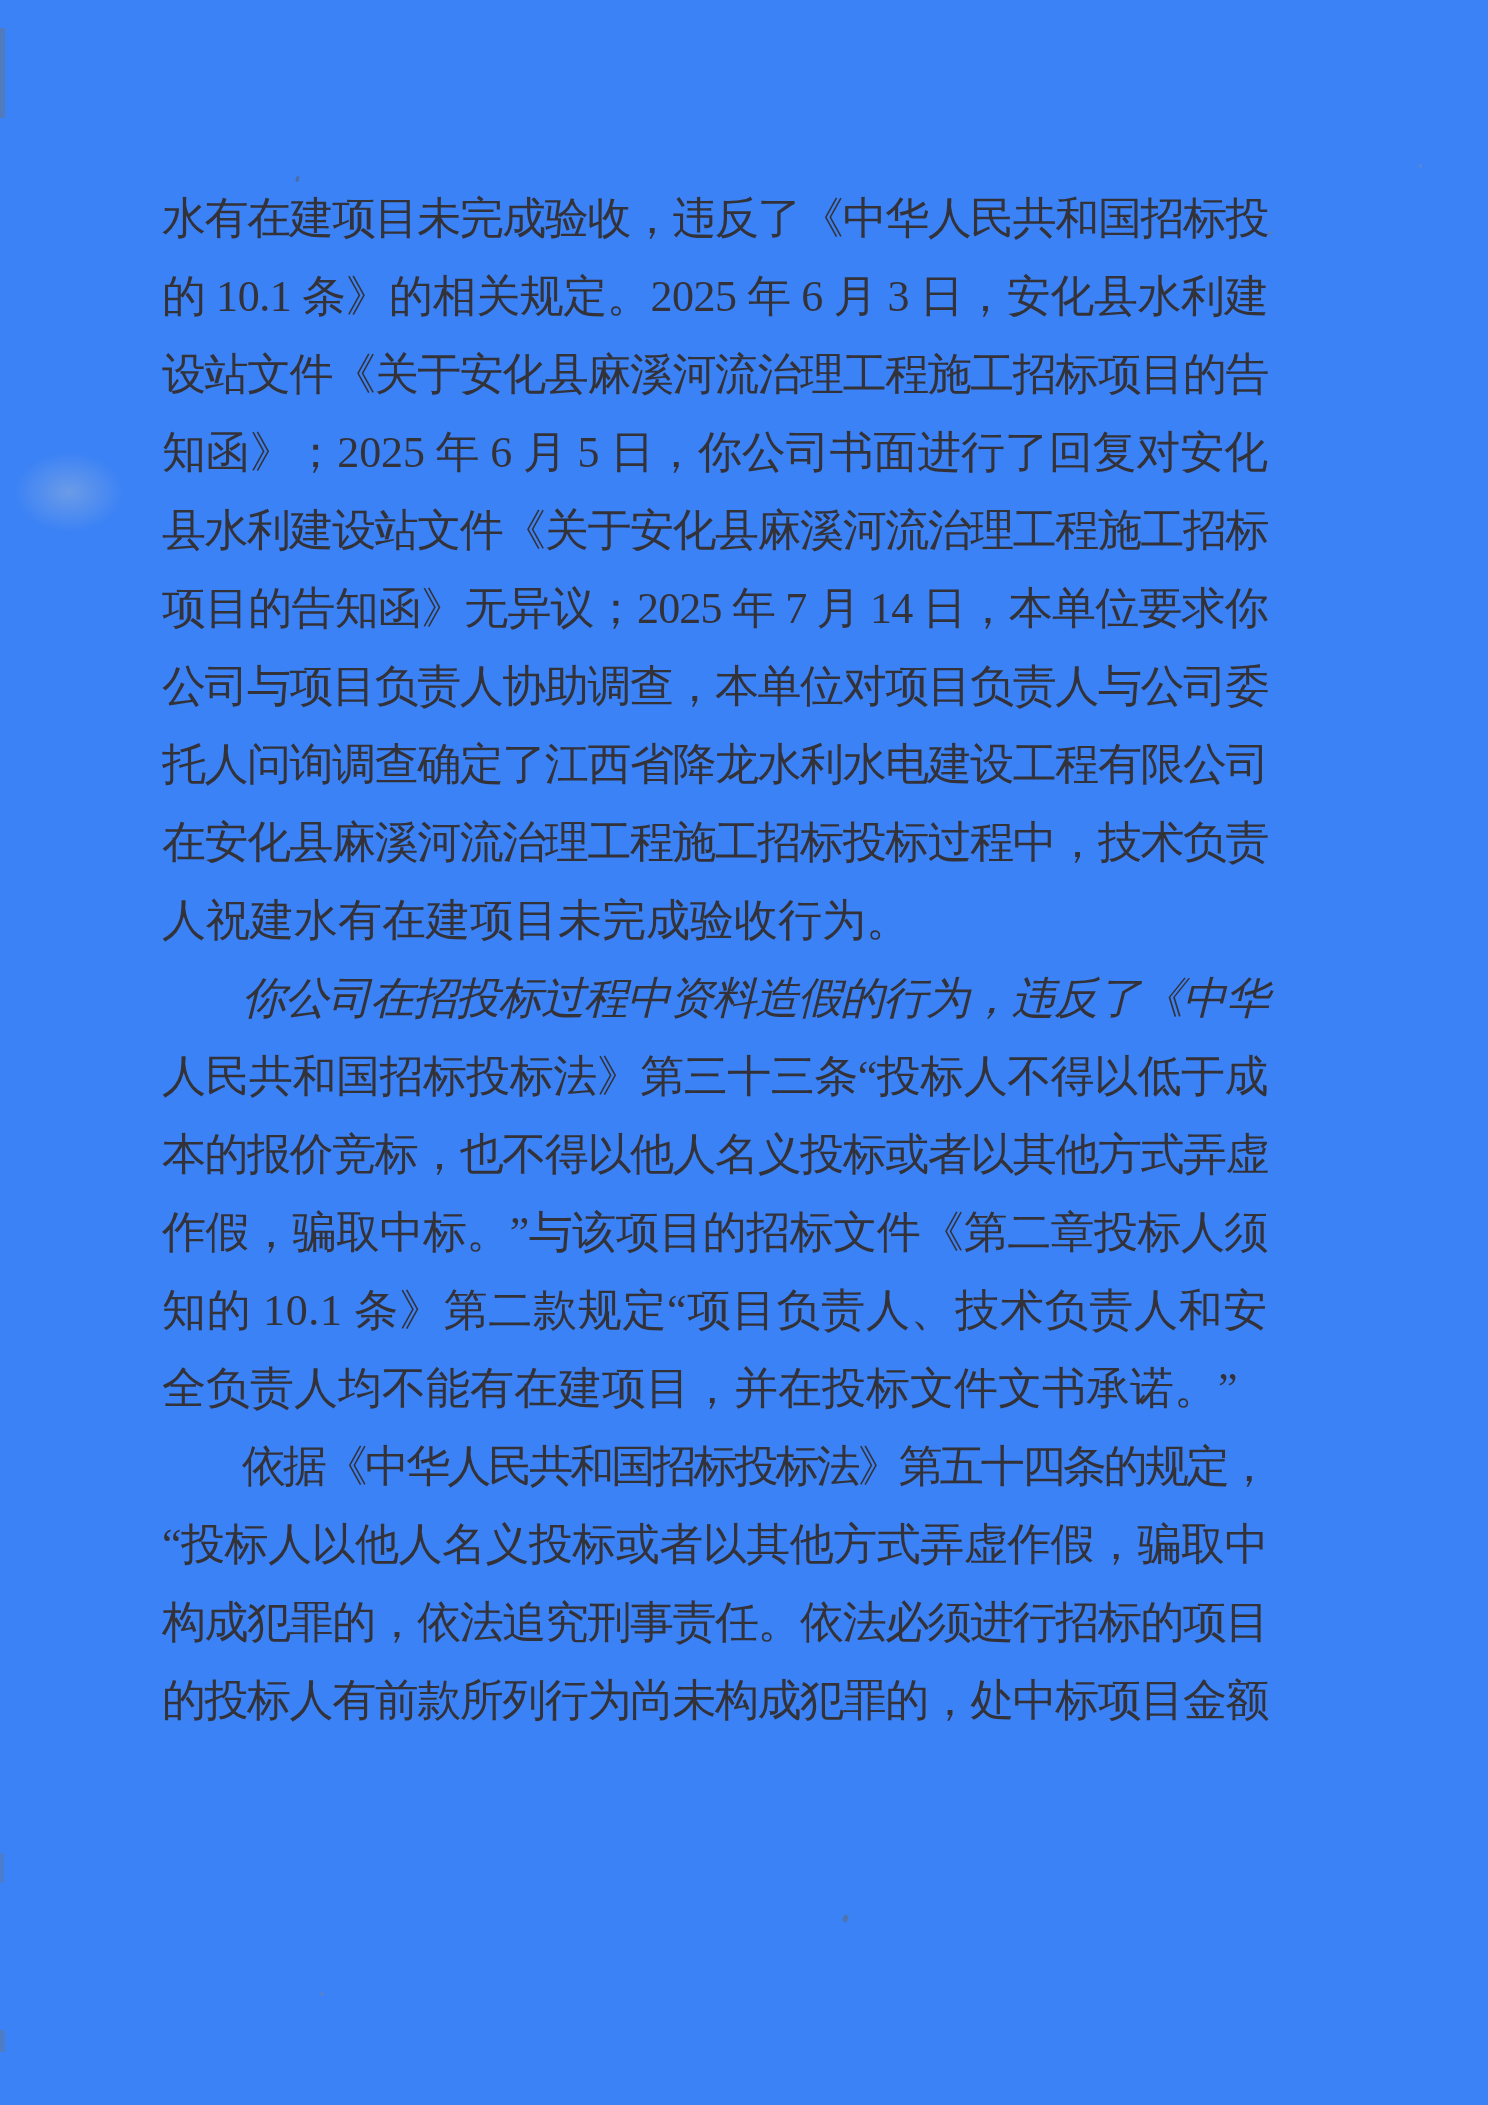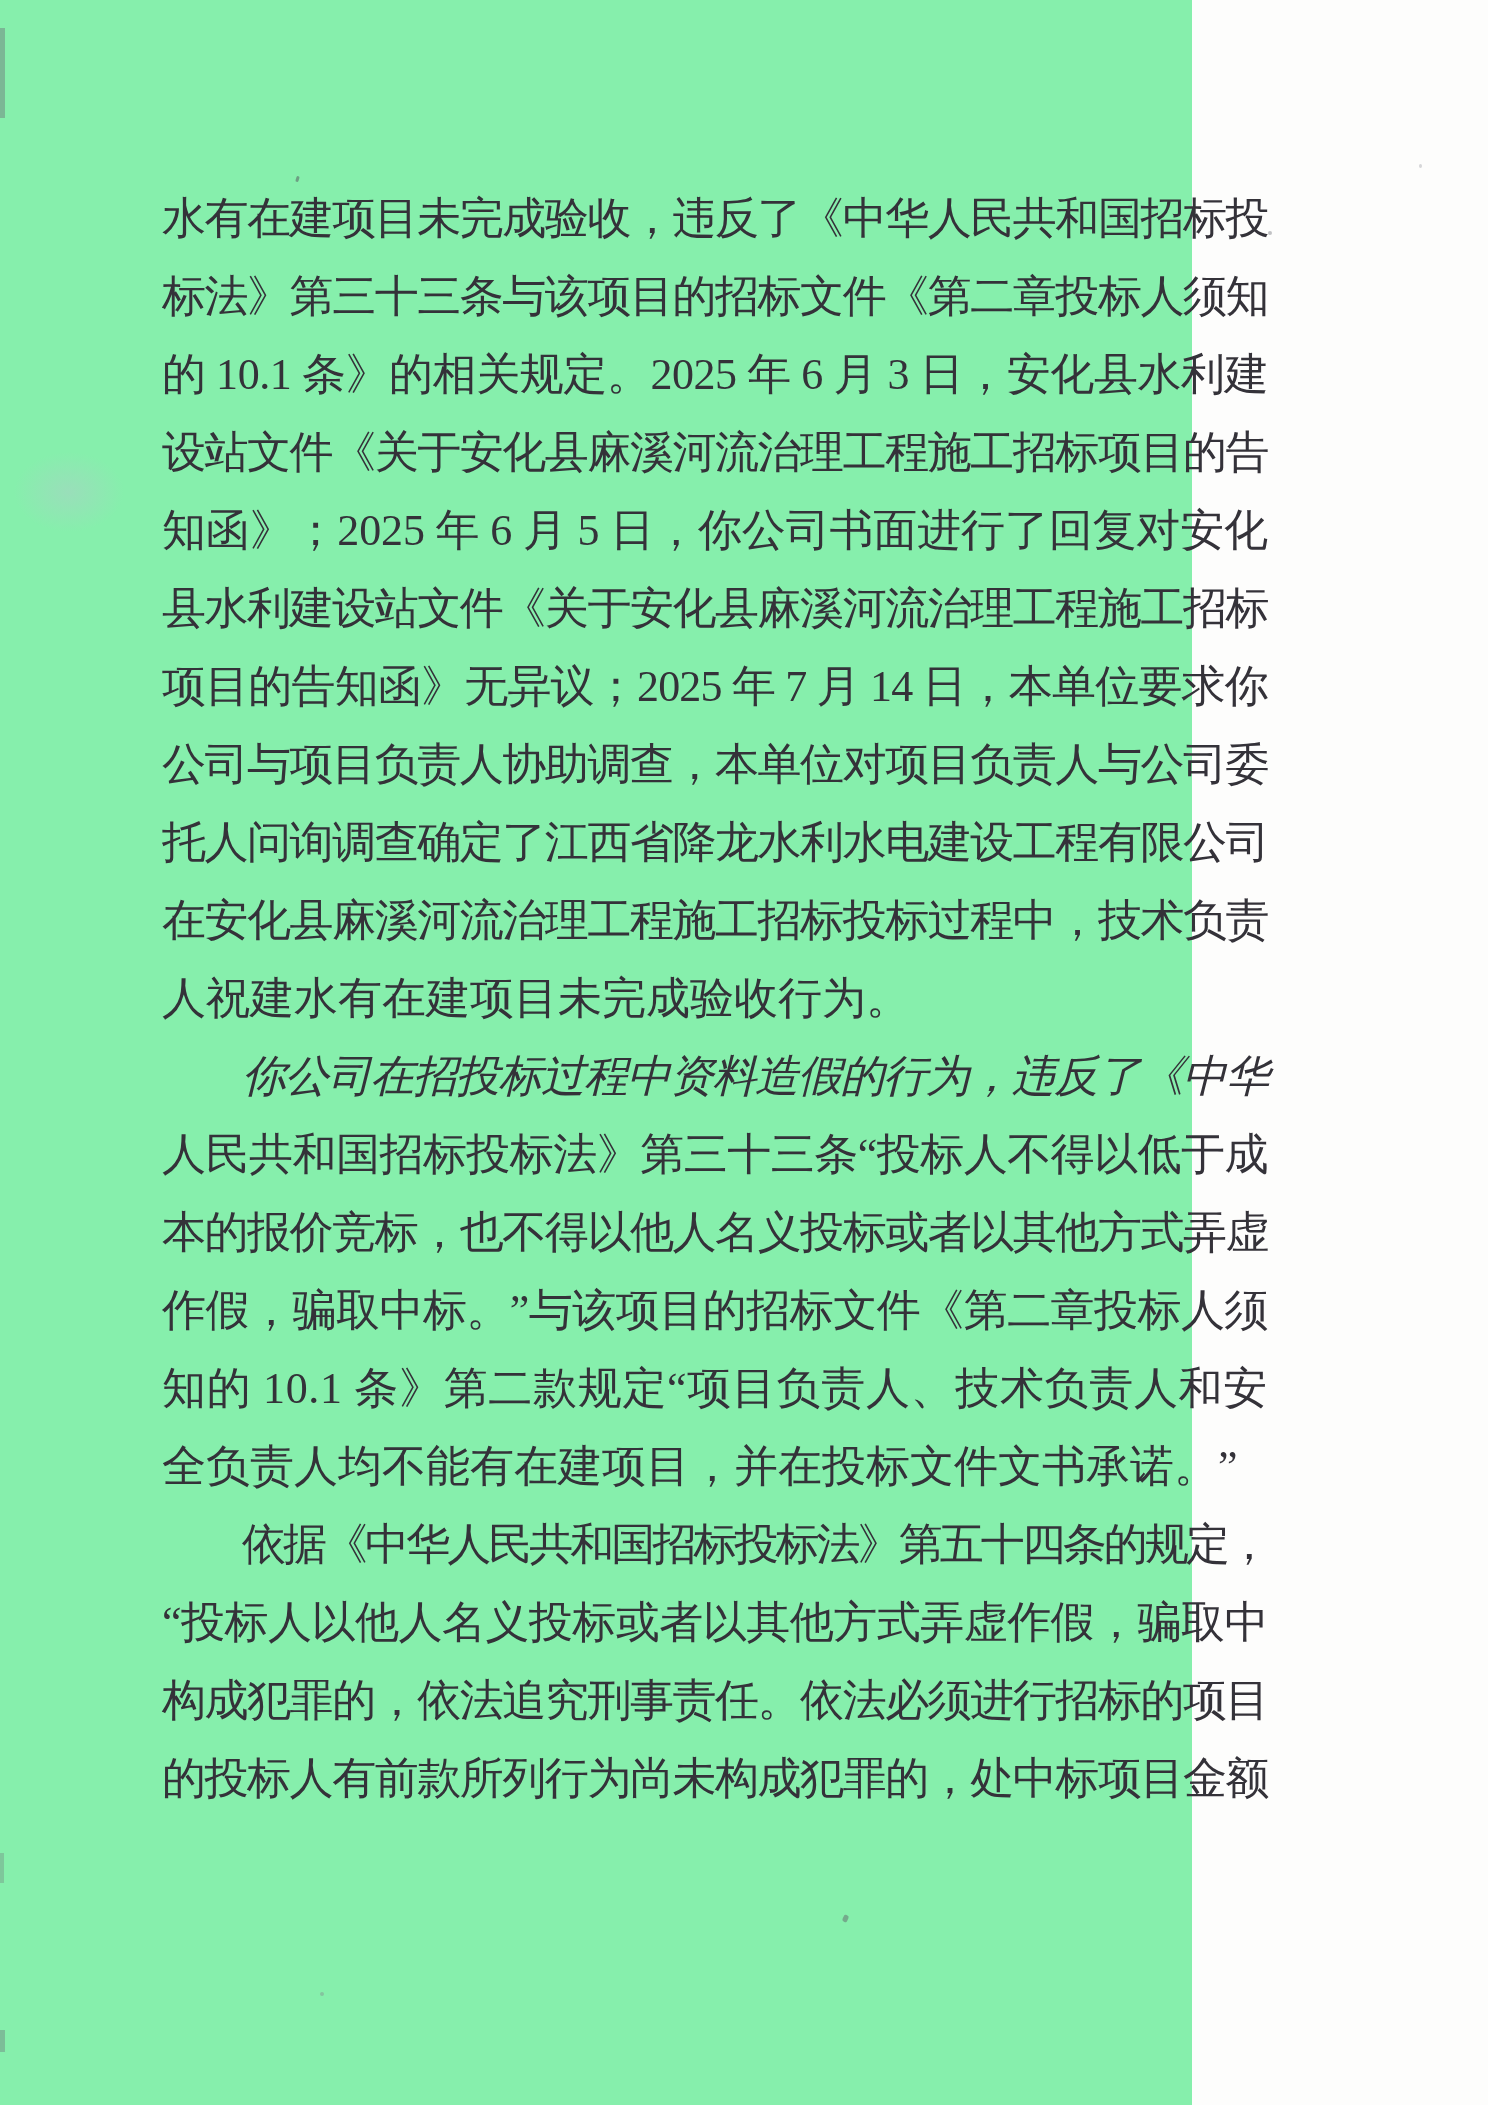--- a/index.html
+++ b/index.html
@@ -5,22 +5,22 @@
   html, body { margin: 0; padding: 0; }
   body {
     width: 1488px; height: 2105px;
     background: #fdfdfc;
     overflow: hidden;
     position: relative;
     font-family: "Liberation Serif", "DejaVu Serif", serif;
   }
   .page {
     position: absolute; left: 0; top: 0;
-    width: 1192px; height: 2105px;
-    background: #86efac;
+    width: 1488px; height: 2105px;
+    background: #3b82f6;
   }
   .text-block {
     position: absolute;
     left: 162px; top: 180px;
     width: 1106px;
     color: #343239;
     font-size: 44px;
   }
   .line {
     height: 78px;
@@ -45,21 +45,20 @@
   .speck3 { left: 843px;  top: 1915px; width: 5px; height: 7px; background: rgba(100,102,108,0.5); border-radius: 2px; transform: rotate(25deg); }
   .speck4 { left: 320px;  top: 1992px; width: 4px; height: 4px; background: rgba(130,132,138,0.4); border-radius: 50%; }
   .speck5 { left: 1419px; top: 164px;  width: 3px; height: 4px; background: rgba(140,142,148,0.35); border-radius: 50%; }
 </style>
 </head>
 <body>
 
 <div class="page">
   <div class="text-block">
       <div class="line" style="letter-spacing: -1.46px;"><span class="t">水有在建项目未完成验收，违反了《中华人民共和国招标投</span></div>
-      <div class="line" style="letter-spacing: -1.46px;"><span class="t">标法》第三十三条与该项目的招标文件《第二章投标人须知</span></div>
       <div class="line" style="letter-spacing: -0.44px;"><span class="t">的 10.1 条》的相关规定。2025 年 6 月 3 日，安化县水利建</span></div>
       <div class="line" style="letter-spacing: -1.46px;"><span class="t">设站文件《关于安化县麻溪河流治理工程施工招标项目的告</span></div>
       <div class="line" style="letter-spacing: -0.16px;"><span class="t">知函》；2025 年 6 月 5 日，你公司书面进行了回复对安化</span></div>
       <div class="line" style="letter-spacing: -1.46px;"><span class="t">县水利建设站文件《关于安化县麻溪河流治理工程施工招标</span></div>
       <div class="line" style="letter-spacing: -0.82px;"><span class="t">项目的告知函》无异议；2025 年 7 月 14 日，本单位要求你</span></div>
       <div class="line" style="letter-spacing: -1.46px;"><span class="t">公司与项目负责人协助调查，本单位对项目负责人与公司委</span></div>
       <div class="line" style="letter-spacing: -1.46px;"><span class="t">托人问询调查确定了江西省降龙水利水电建设工程有限公司</span></div>
       <div class="line" style="letter-spacing: -1.46px;"><span class="t">在安化县麻溪河流治理工程施工招标投标过程中，技术负责</span></div>
       <div class="line"><span class="t">人祝建水有在建项目未完成验收行为。</span></div>
       <div class="line indent" style="letter-spacing: -1.25px; font-style: italic;"><span class="t">你公司在招投标过程中资料造假的行为，违反了《中华</span></div>

